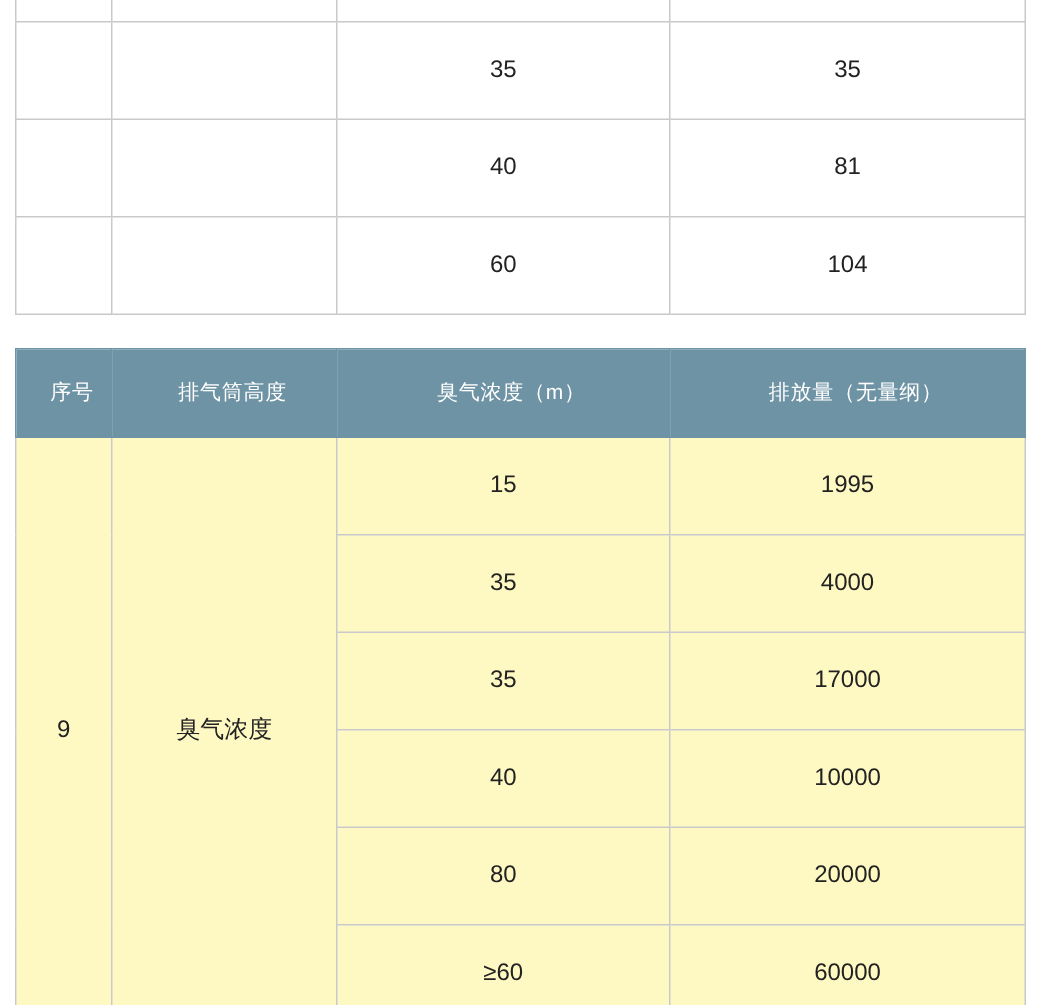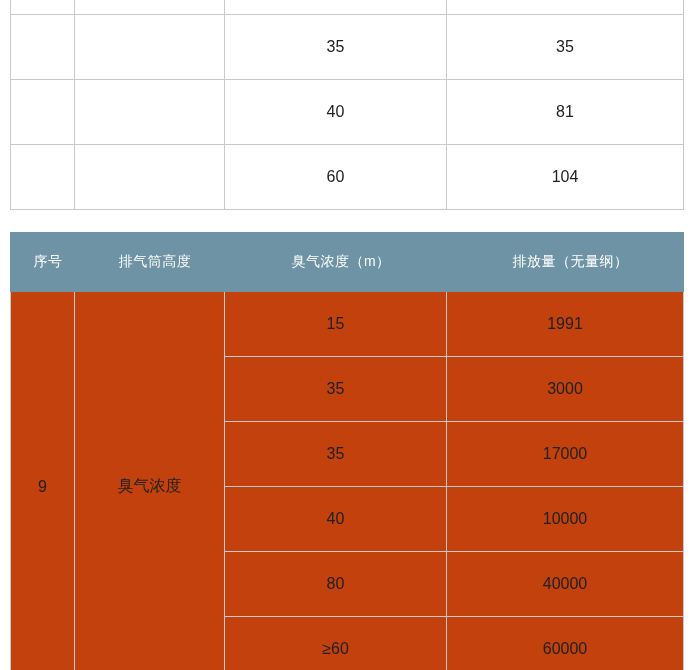--- a/index.html
+++ b/index.html
@@ -64,21 +64,21 @@
     letter-spacing: 0.5px;
     padding-left: 12px;
   }
   .table-bottom td {
     border: 1px solid #c9c9c9;
     height: 62px;
     text-align: center;
     vertical-align: middle;
     font-size: 16px;
     color: #222;
-    background: #c2410c;
+    background: #fef9c3;
   }
   .col-no { width: 64px; }
   .col-item { width: 150px; }
   .col-height { width: 222px; }
   .col-emission { width: 237px; }
 
   .cell-merged {
     font-size: 16px;
   }
 </style>
@@ -137,37 +137,37 @@
         <th>排气筒高度</th>
         <th>臭气浓度（m）</th>
         <th>排放量（无量纲）</th>
       </tr>
     </thead>
     <tbody>
       <tr>
         <td class="cell-merged" rowspan="6">9</td>
         <td class="cell-merged" rowspan="6">臭气浓度</td>
         <td>15</td>
-        <td>1991</td>
+        <td>1995</td>
       </tr>
       <tr>
         <td>35</td>
-        <td>3000</td>
+        <td>4000</td>
       </tr>
       <tr>
         <td>35</td>
         <td>17000</td>
       </tr>
       <tr>
         <td>40</td>
         <td>10000</td>
       </tr>
       <tr>
         <td>80</td>
-        <td>40000</td>
+        <td>20000</td>
       </tr>
       <tr>
         <td>≥60</td>
         <td>60000</td>
       </tr>
     </tbody>
   </table>
 
 </div>
 

